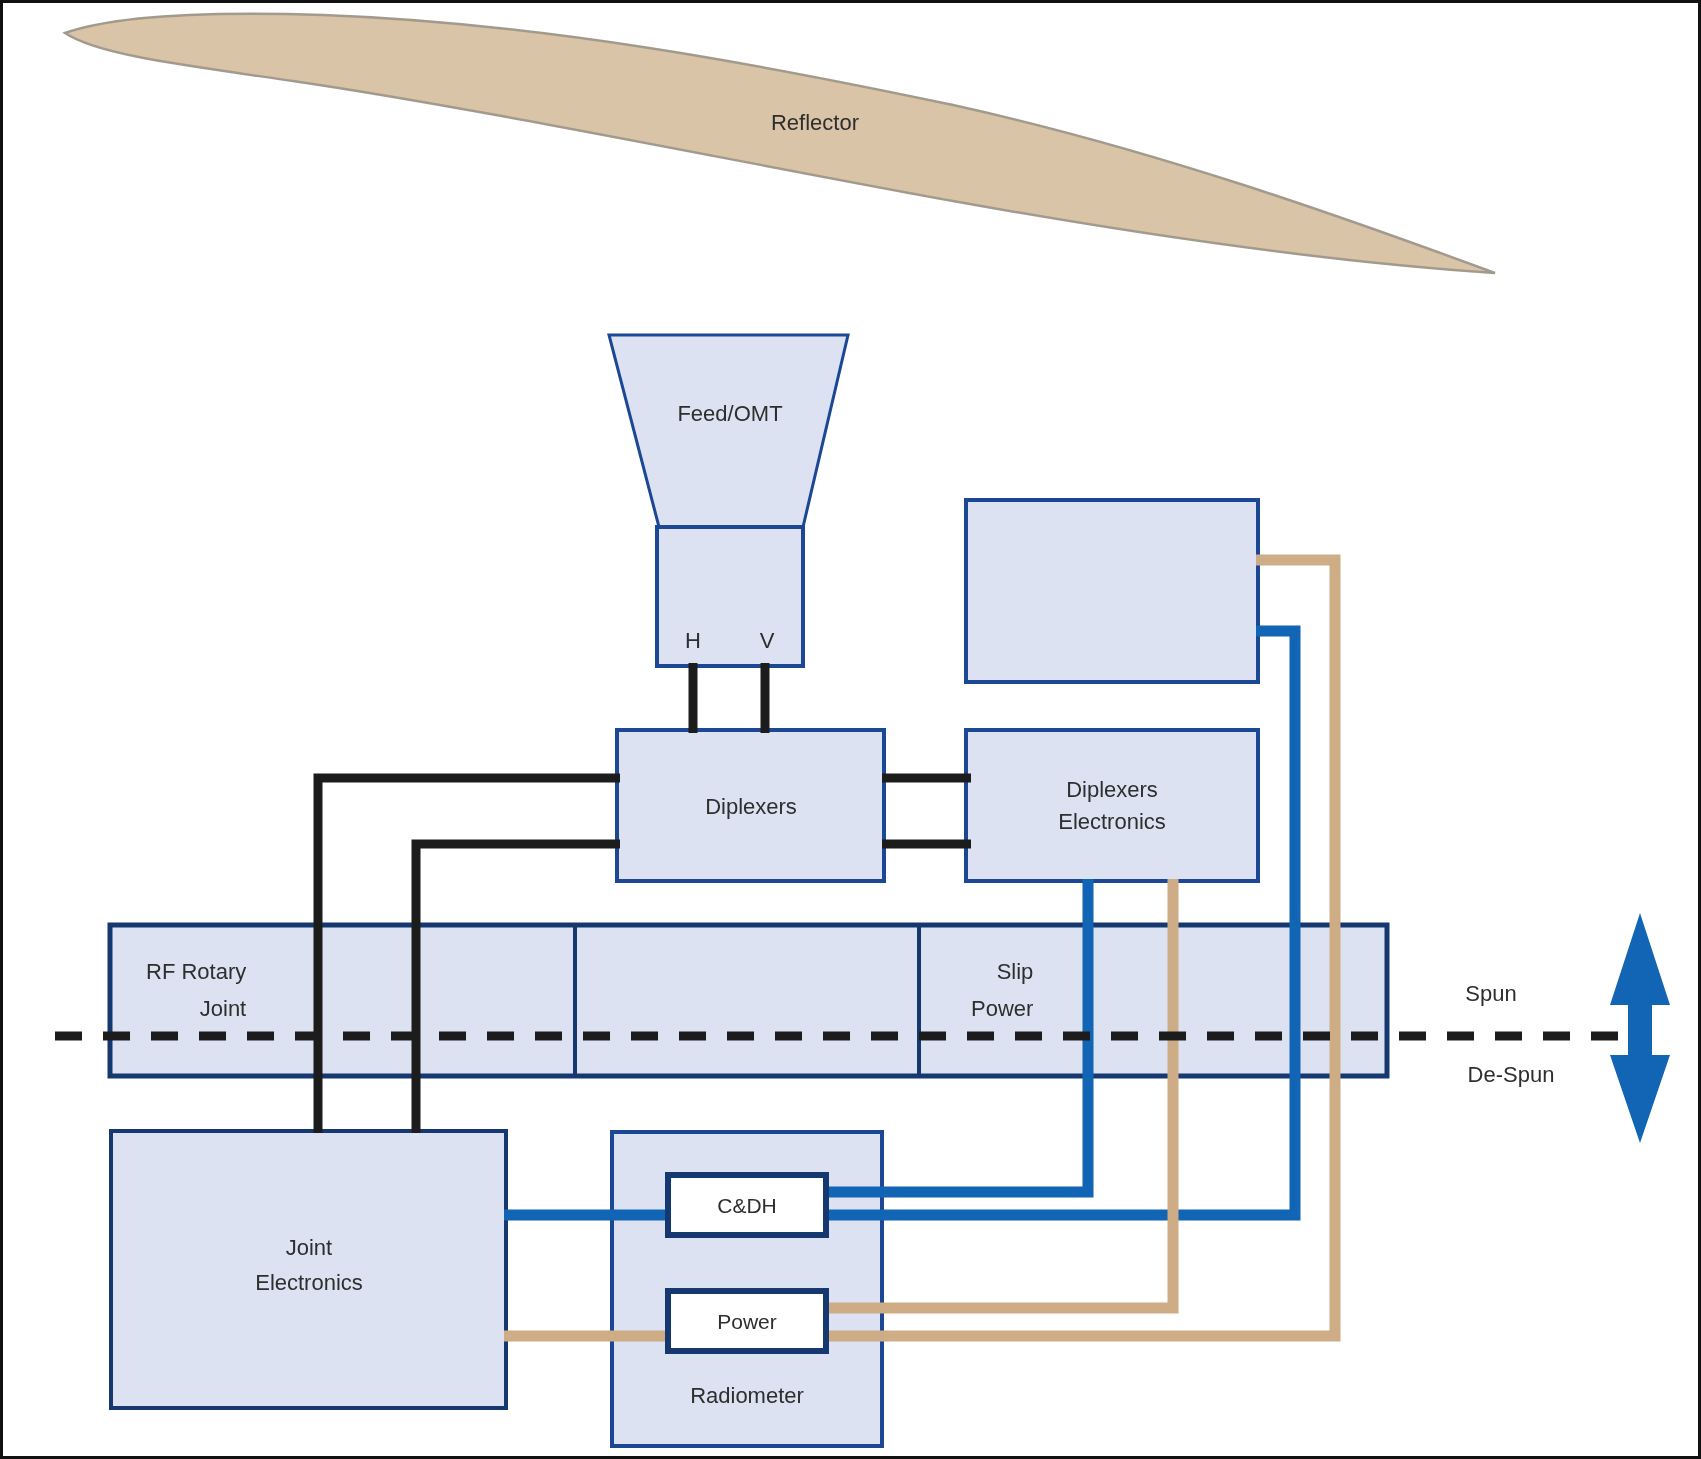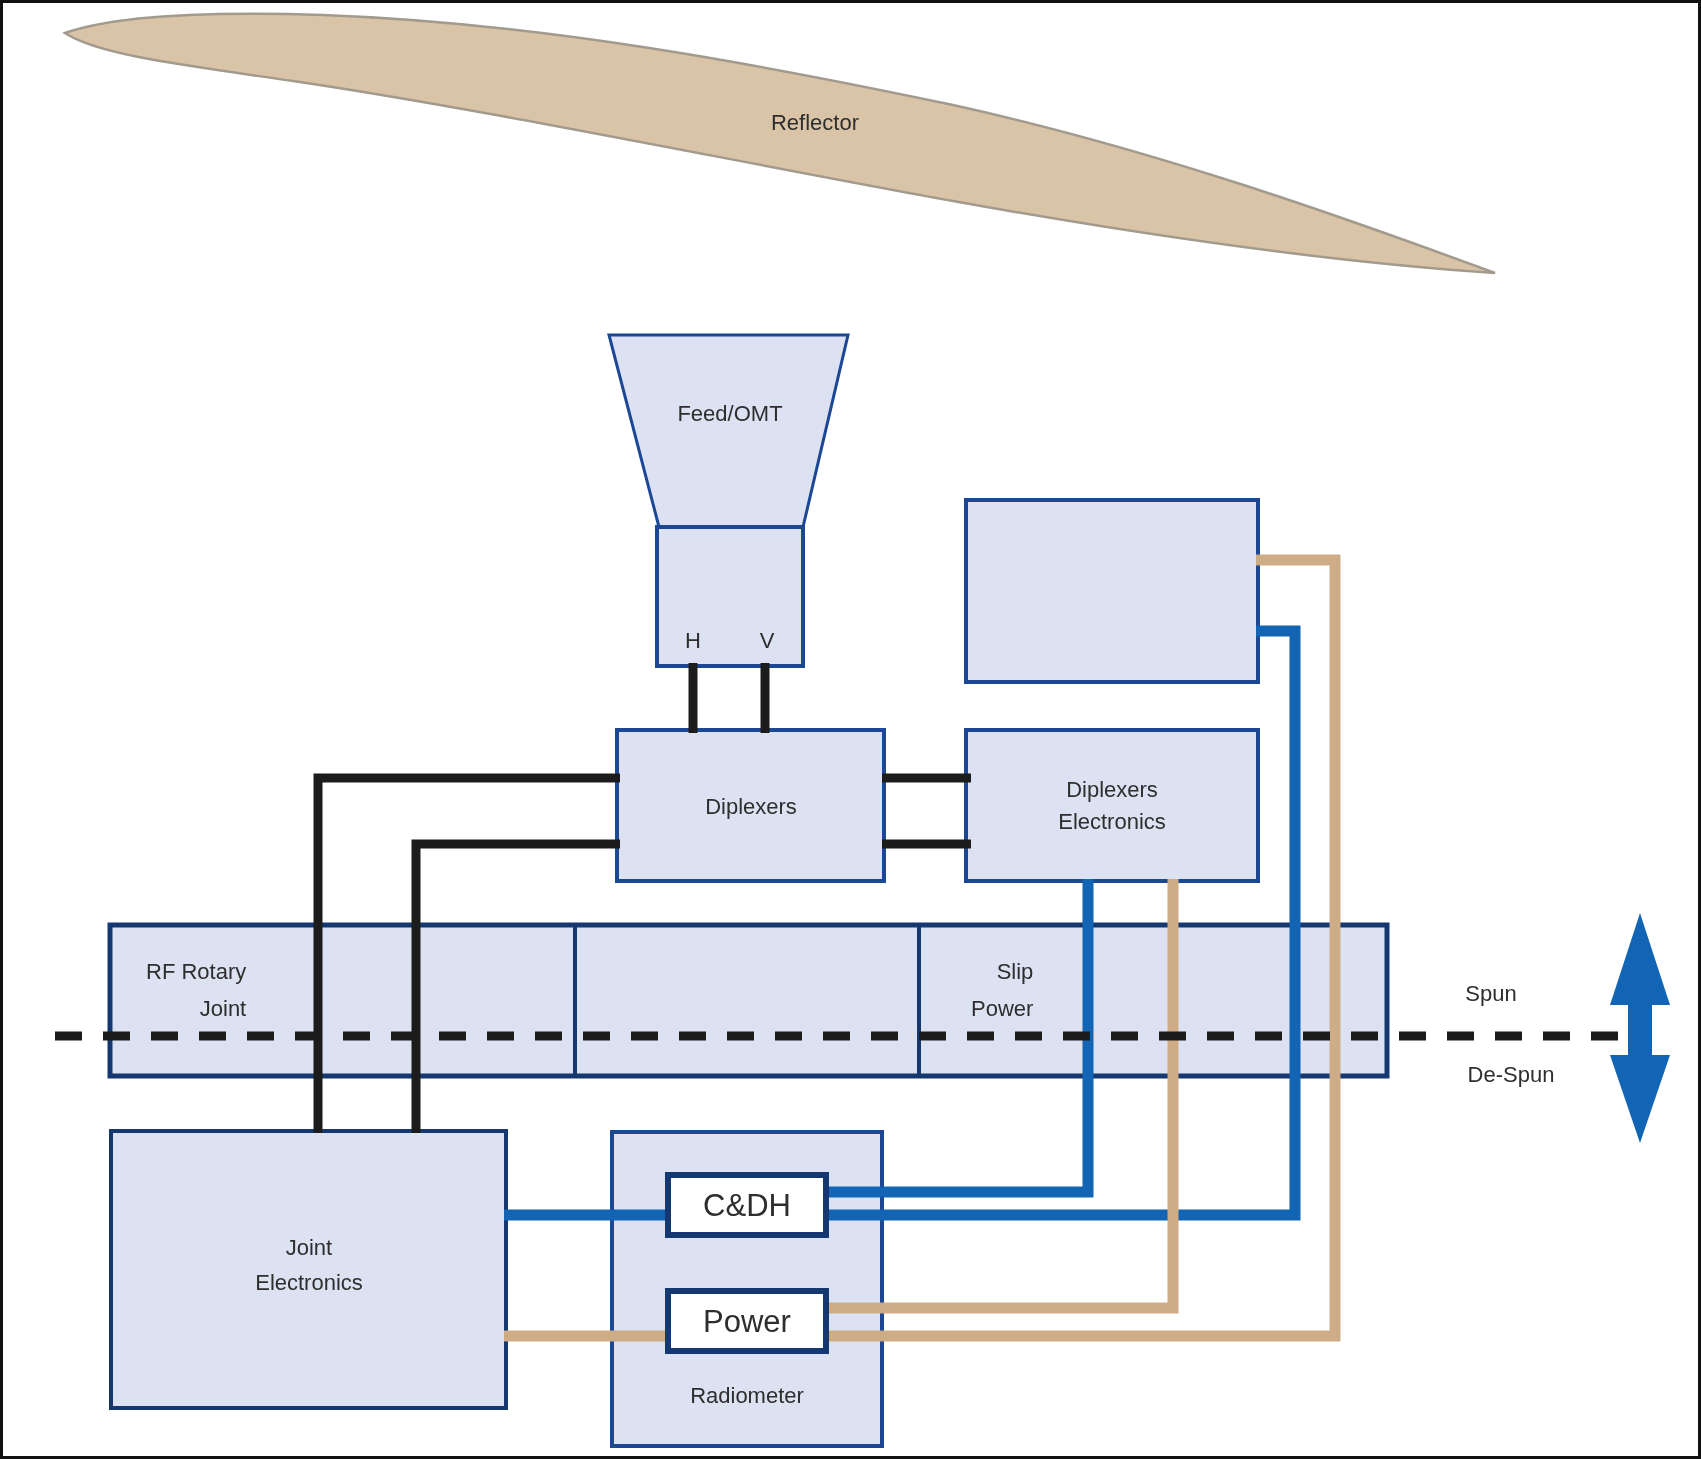--- a/index.html
+++ b/index.html
@@ -13,21 +13,21 @@
     position:relative; width:1701px; height:1459px; background:var(--background);
     border:3px solid var(--frame); box-sizing:border-box; overflow:hidden;
     font-family:Liberation Sans, sans-serif; color:var(--text);
   }
   svg.layer{position:absolute;left:0;top:0;width:1695px;height:1453px;}
   .lbl{position:absolute; transform:translate(-50%,-50%); white-space:nowrap;
        font-size:22px; line-height:31px; text-align:center; z-index:6;}
   .lbl.left{transform:translate(0,-50%); text-align:right;}
   .lbl span{display:block;}
   .lh32{line-height:32px;} .lh35{line-height:35px;} .lh37{line-height:37px;}
-  .big{font-size:31px;}
+  .big{font-size:21px;}
 </style>
 </head>
 <body>
 
 <div id="canvas">
 
   <svg class="layer" style="z-index:1" viewBox="0 0 1695 1453">
     <path d="M 62 30 C 110 13, 200 8, 320 12 C 540 20, 760 62, 950 102
          C 1150 146, 1340 214, 1492 270
          C 1340 260, 1150 234, 950 198 C 740 160, 480 106, 290 78

